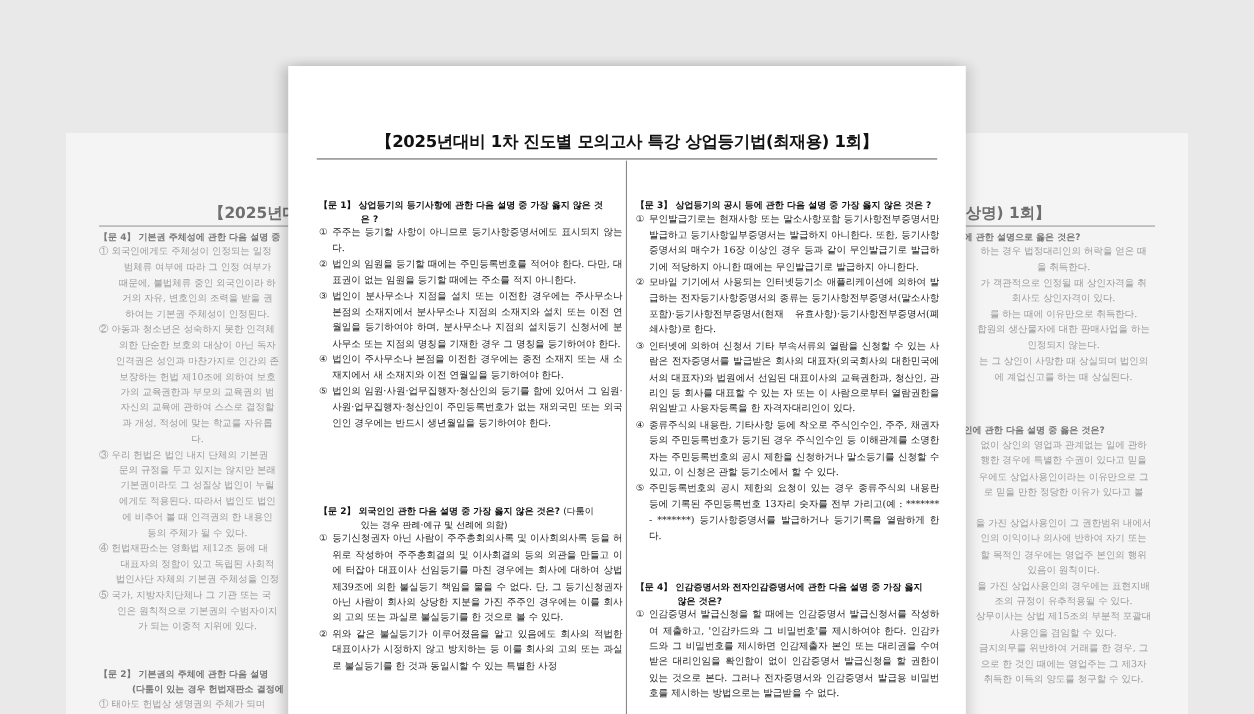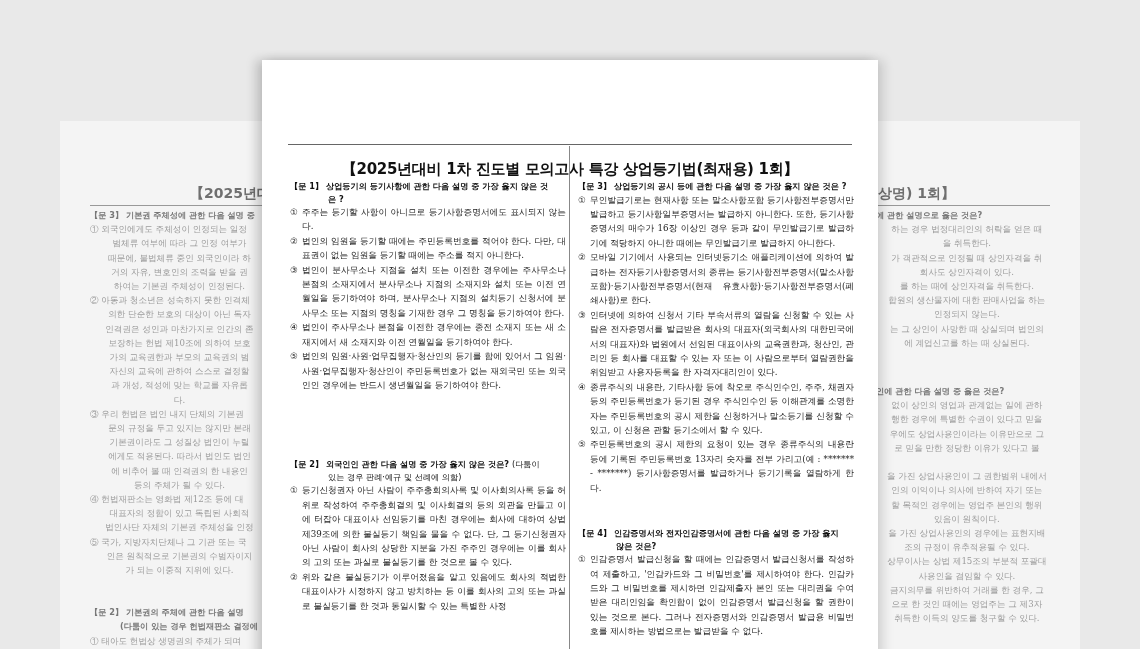--- a/index.html
+++ b/index.html
@@ -30,21 +30,21 @@
 
   .page {
     position: absolute; left: 262px; top: 60px; width: 616px; height: 600px;
     background: #ffffff;
     box-shadow: -6px 0 10px rgba(0,0,0,0.18), 6px 0 10px rgba(0,0,0,0.12);
     color: #222;
   }
   .doc-title {
     position: absolute; top: 60px; left: 0; width: 616px; text-align: center;
     font-family: "DejaVu Sans", "Liberation Sans", sans-serif;
-    font-size: 15px; font-weight: bold; color: #111; letter-spacing: -0.3px; margin-top: 40px;
+    font-size: 15px; font-weight: bold; color: #111; letter-spacing: -0.3px;
   }
   .title-rule { position: absolute; top: 84px; left: 26px; width: 564px; height: 1px; background: #666; }
   .col-divider { position: absolute; top: 86px; left: 307px; width: 1px; height: 520px; background: #888; }
   .col { position: absolute; top: 88px; width: 276px; font-size: 8.7px; line-height: 14.4px; margin-top: 32px; }
   .col-left { left: 28px; }
   .col-right { left: 316px; }
   .q-head {
     font-family: "DejaVu Sans", "Liberation Sans", sans-serif;
     font-weight: bold; font-size: 8.2px; color: #111; line-height: 12.5px;
   }
@@ -55,21 +55,21 @@
   .opt .body { display: block; margin-top: -14.4px; padding-left: 12px; }
   .q-block { margin-bottom: 0; }
 </style>
 </head>
 <body>
 
 <div class="bg-page bg-left">
   <div class="bg-title" style="left:130px;">【2025년대비</div>
   <div class="bg-rule" style="left:30px;width:600px;"></div>
   <div class="bg-col" style="left:30px;top:87px;">
-    <div class="bg-q">【문 3】 기본권 주체성에 관한 다음 설명 중</div>
+    <div class="bg-q">【문 4】 기본권 주체성에 관한 다음 설명 중</div>
     <div id="bg-left-lines">
         <div class="bg-line">① 외국인에게도 주체성이 인정되는 일정</div>
         <div class="bg-line indent">범체류 여부에 따라 그 인정 여부가</div>
         <div class="bg-line indent">때문에, 불법체류 중인 외국인이라 하</div>
         <div class="bg-line indent">거의 자유, 변호인의 조력을 받을 권</div>
         <div class="bg-line indent">하여는 기본권 주체성이 인정된다.</div>
         <div class="bg-line">② 아동과 청소년은 성숙하지 못한 인격체</div>
         <div class="bg-line indent">의한 단순한 보호의 대상이 아닌 독자</div>
         <div class="bg-line indent">인격권은 성인과 마찬가지로 인간의 존</div>
         <div class="bg-line indent">보장하는 헌법 제10조에 의하여 보호</div>
@@ -100,21 +100,21 @@
 <div class="bg-page bg-right">
   <div class="bg-title" style="left:418px;">상명) 1회】</div>
   <div class="bg-rule" style="left:0;width:590px;"></div>
   <div class="bg-col" style="left:416px;top:87px;">
     <div class="bg-q">에 관한 설명으로 옳은 것은?</div>
     <div id="bg-right-lines-a">
         <div class="bg-line indent">하는 경우 법정대리인의 허락을 얻은 때</div>
         <div class="bg-line indent">을 취득한다.</div>
         <div class="bg-line indent">가 객관적으로 인정될 때 상인자격을 취</div>
         <div class="bg-line indent">회사도 상인자격이 있다.</div>
-        <div class="bg-line indent">를 하는 때에 상인자격을 취득한다.</div>
+        <div class="bg-line indent">를 하는 때에 이유만으로 취득한다.</div>
         <div class="bg-line indent">합원의 생산물자에 대한 판매사업을 하는</div>
         <div class="bg-line indent">인정되지 않는다.</div>
         <div class="bg-line indent">는 그 상인이 사망한 때 상실되며 법인의</div>
         <div class="bg-line indent">에 계업신고를 하는 때 상실된다.</div>
       </div>
     <div style="height:34px;"></div>
     <div class="bg-q">인에 관한 다음 설명 중 옳은 것은?</div>
     <div id="bg-right-lines-b">
         <div class="bg-line indent">없이 상인의 영업과 관계없는 일에 관하</div>
         <div class="bg-line indent">행한 경우에 특별한 수권이 있다고 믿을</div>

